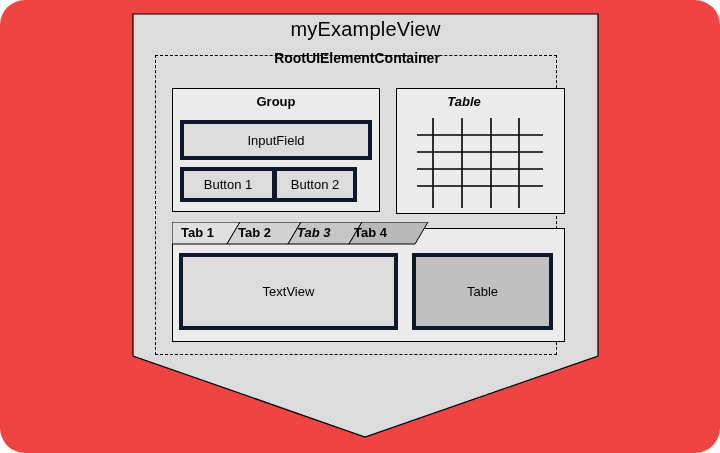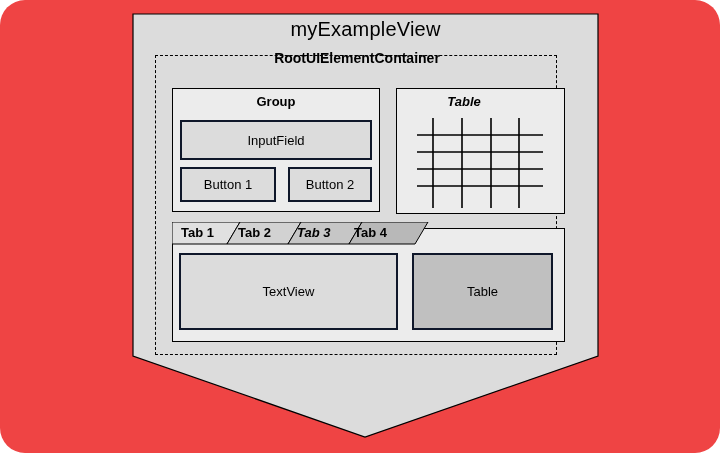--- a/index.html
+++ b/index.html
@@ -67,34 +67,34 @@
   .panel-title {
     position: absolute;
     text-align: center;
     font-size: 13px;
     font-weight: bold;
     color: #000000;
   }
   .widget {
     position: absolute;
     background: #dcdcdc;
-    border: 2px solid #0f172a;
+    border: 4px solid #0f172a;
     box-sizing: border-box;
     display: flex;
     align-items: center;
     justify-content: center;
     font-size: 13px;
     color: #000000;
   }
   
   #group-panel { left: 172px; top: 88px; width: 208px; height: 124px; }
   #group-title  { left: 172px; top: 94px; width: 208px; }
   #inputfield   { left: 180px; top: 120px; width: 192px; height: 40px; font-size: 13px; }
   #button1      { left: 180px; top: 167px; width: 96px; height: 35px; }
-  #button2      { left: 288px; top: 167px; width: 84px; height: 35px; }
+  #button2      { left: 273px; top: 167px; width: 84px; height: 35px; }
   
   #table-panel { left: 396px; top: 88px; width: 169px; height: 126px; }
   #table-title { left: 396px; top: 94px; width: 136px; font-style: italic; }
   #table-grid  {
     position: absolute;
     left: 396px; top: 88px;
     width: 169px; height: 126px;
   }
   
   #tab-panel { left: 172px; top: 228px; width: 393px; height: 114px; }

